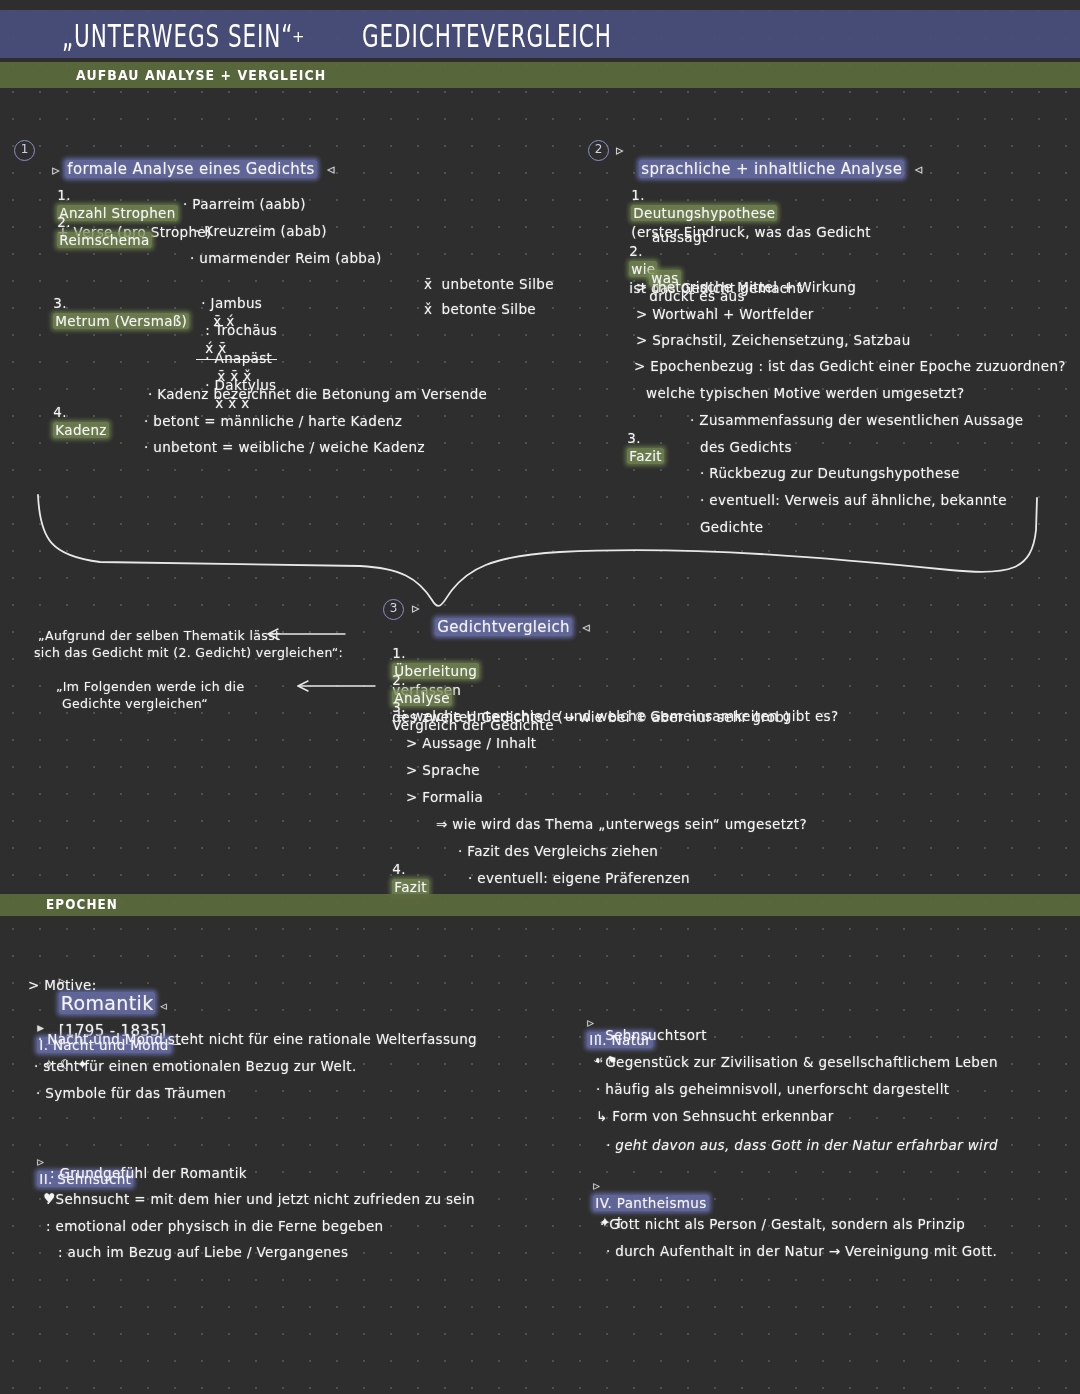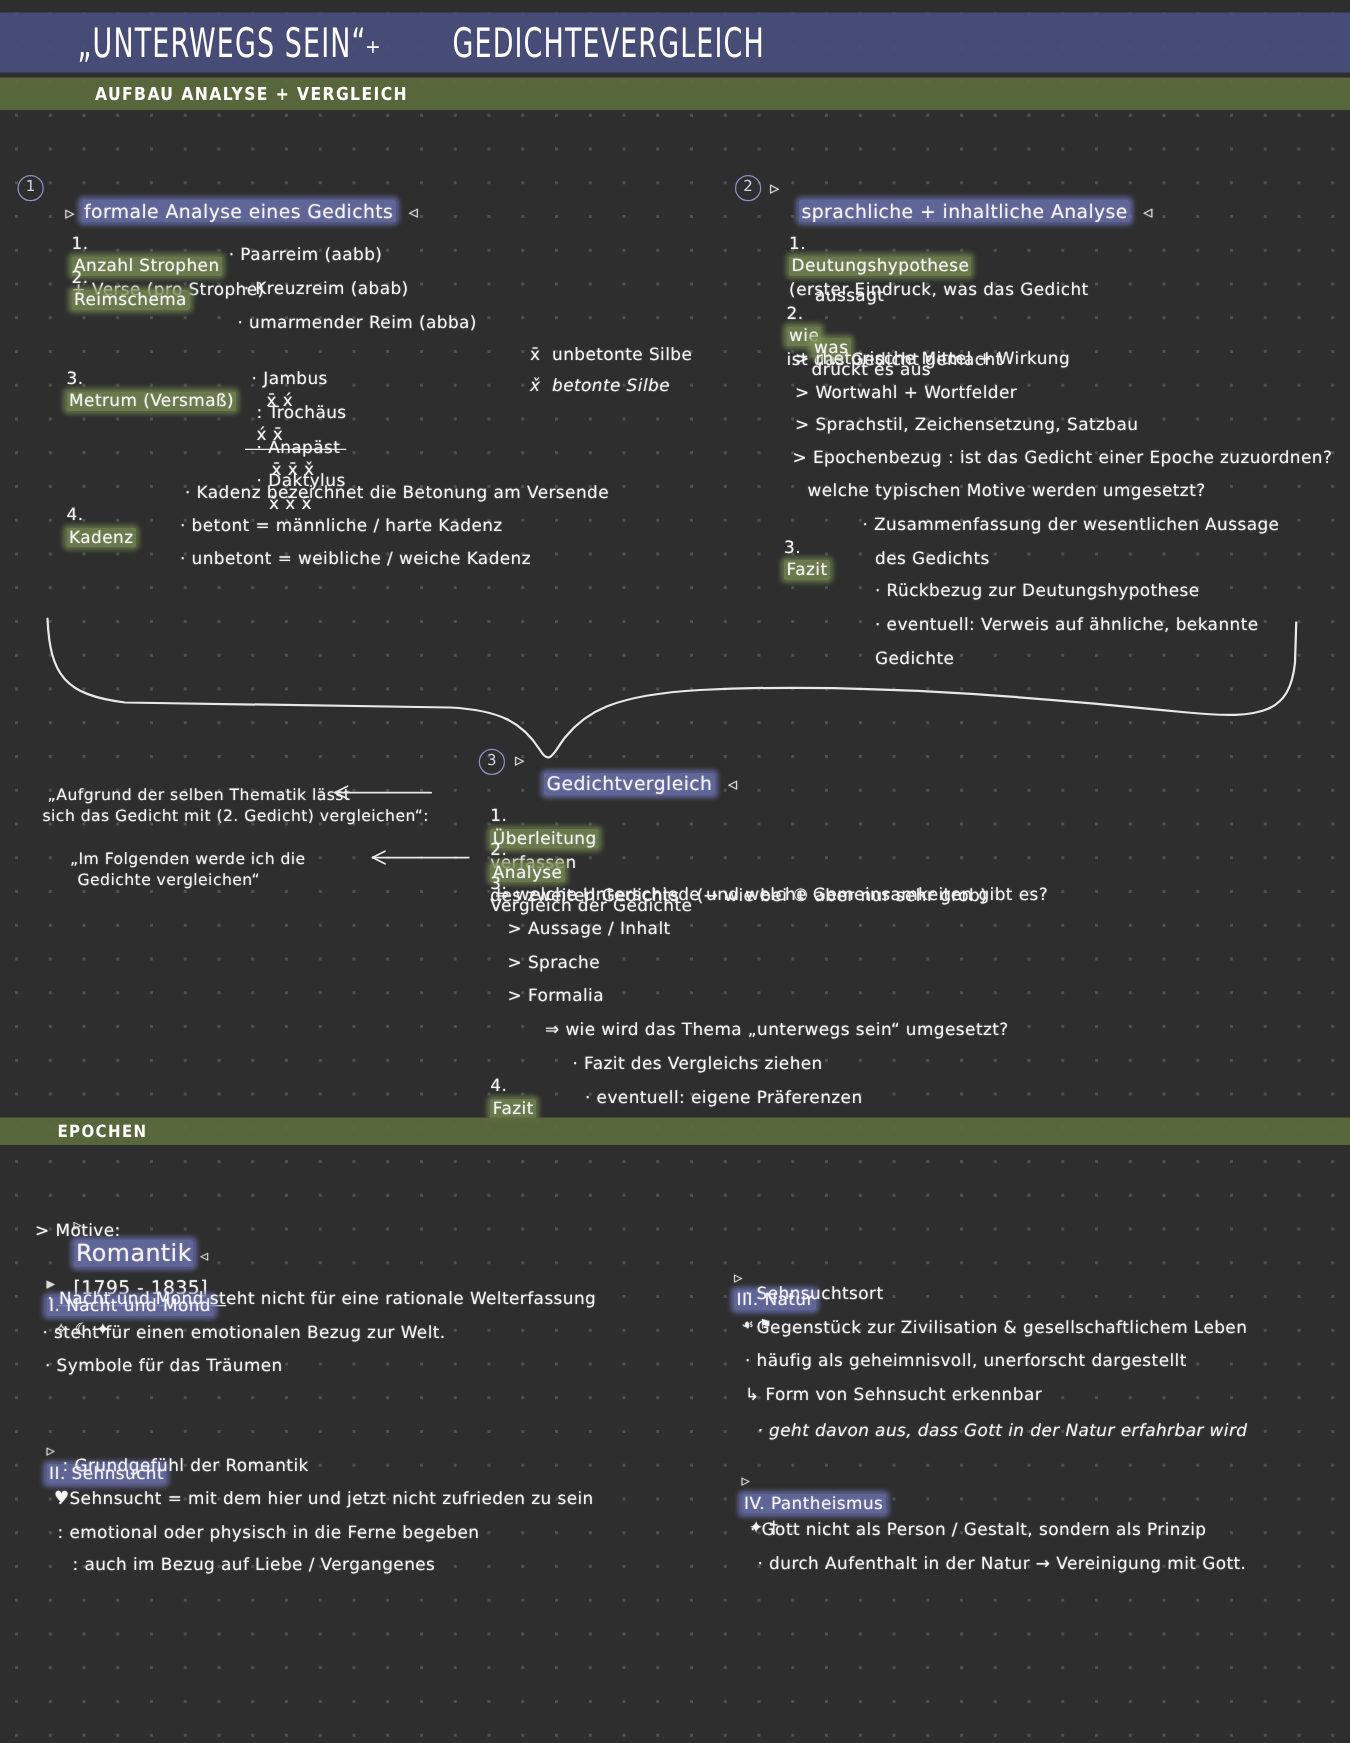--- a/index.html
+++ b/index.html
@@ -147,21 +147,21 @@
 <div class="hw" style="left:196px;top:331px;">
   <span>· Anapäst</span>
   <span style="margin-left:12px;">x̄ x̄ x̌</span>
 </div>
 <div class="hw" style="left:196px;top:358px;">
   <span>· Daktylus</span>
   <span style="margin-left:10px;">x̌ x̄ x̄</span>
 </div>
 
 <div class="hw" style="left:424px;top:275px;">x̄  unbetonte Silbe</div>
-<div class="hw" style="left:424px;top:300px;font-style:italic;">x̌  betonte Silbe</div>
+<div class="hw" style="left:424px;top:300px;">x̌  betonte Silbe</div>
 
 <div class="hw" style="left:44px;top:385px;">
   <span>4.</span>
   <span class="hl-green">Kadenz</span>
 </div>
 <div class="hw" style="left:148px;top:385px;">· Kadenz bezeichnet die Betonung am Versende</div>
 <div class="hw" style="left:144px;top:412px;">· betont = männliche / harte Kadenz</div>
 <div class="hw" style="left:144px;top:438px;">· unbetont = weibliche / weiche Kadenz</div>
 
 <div class="circnum" style="left:588px;top:140px;">2</div>

